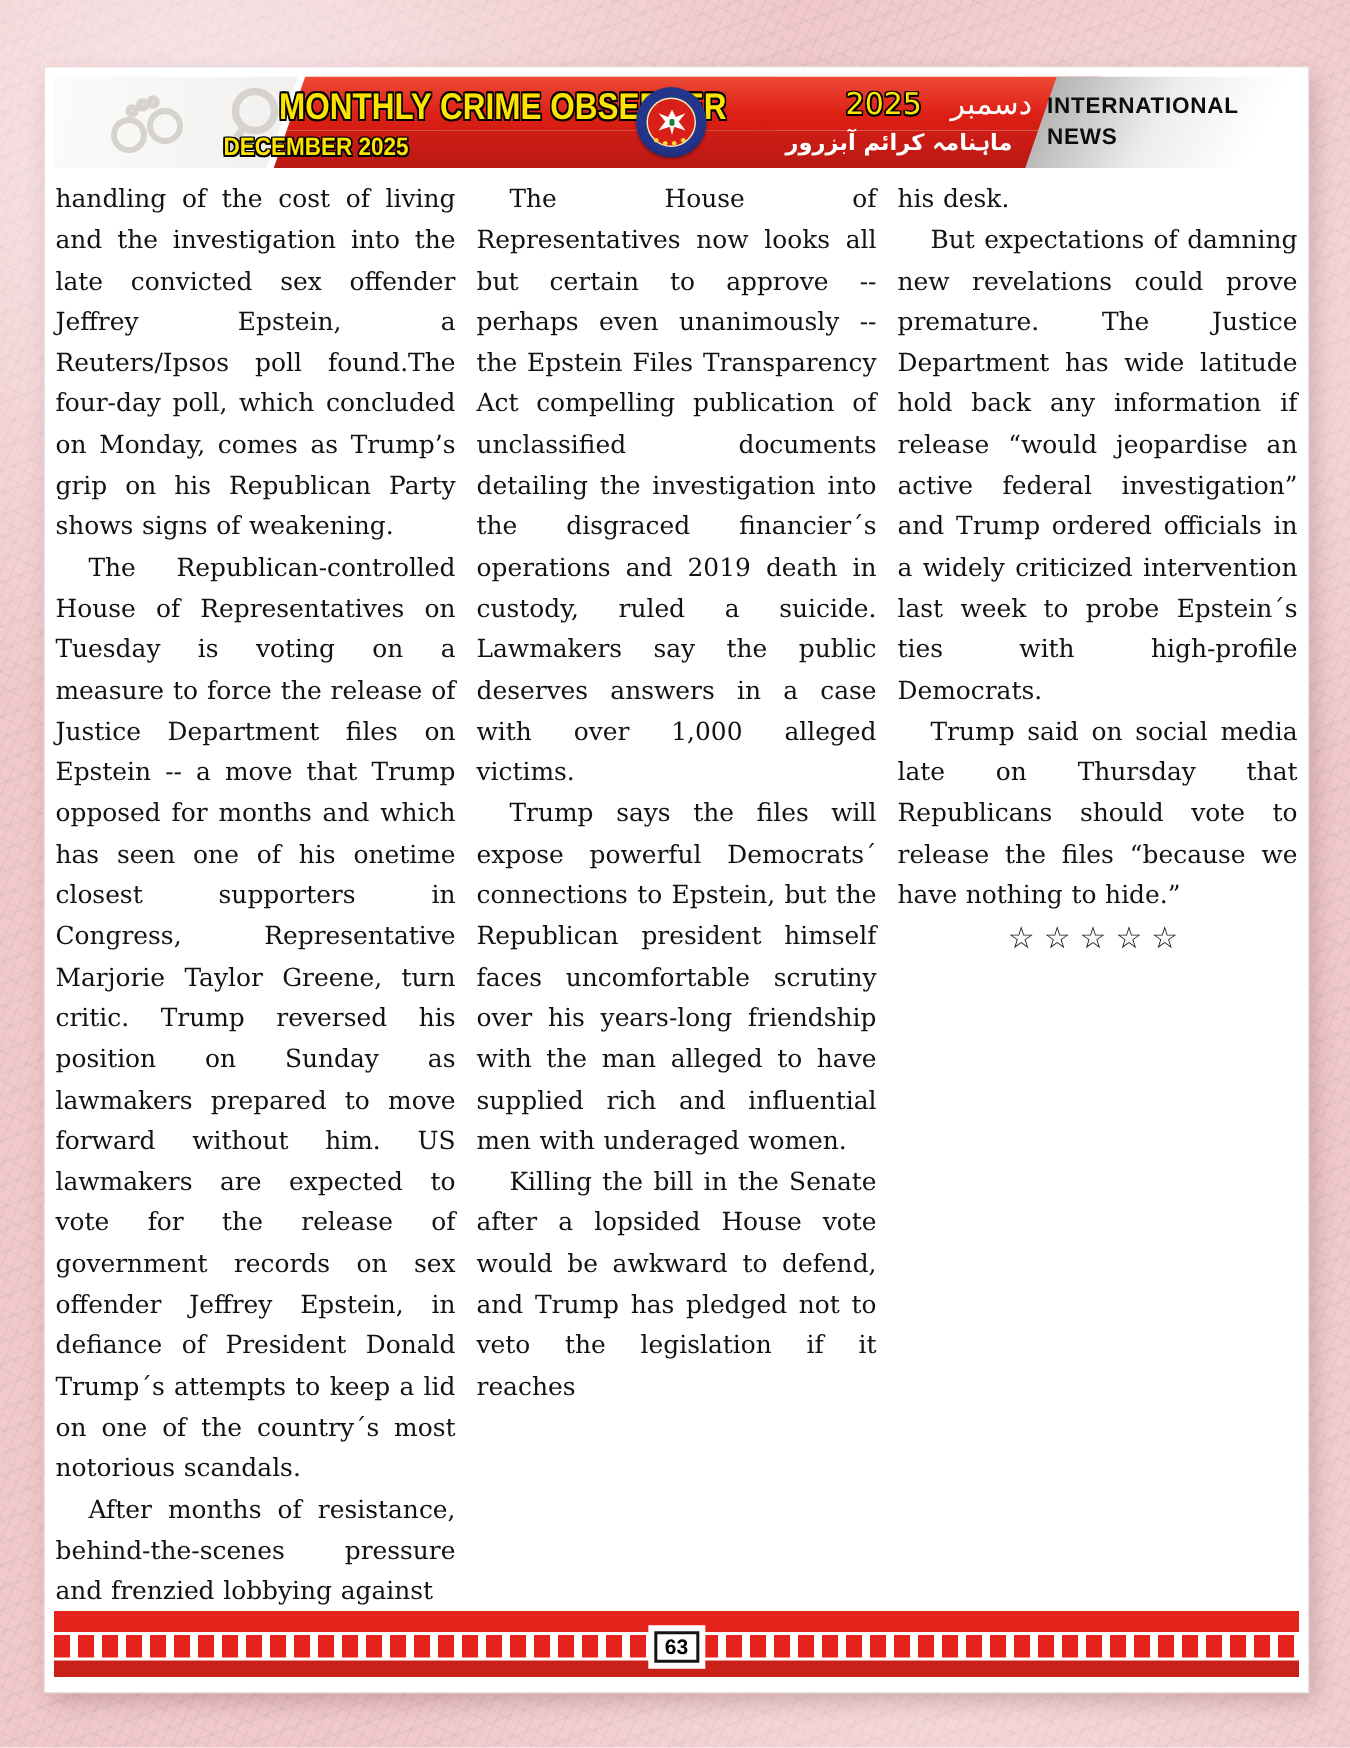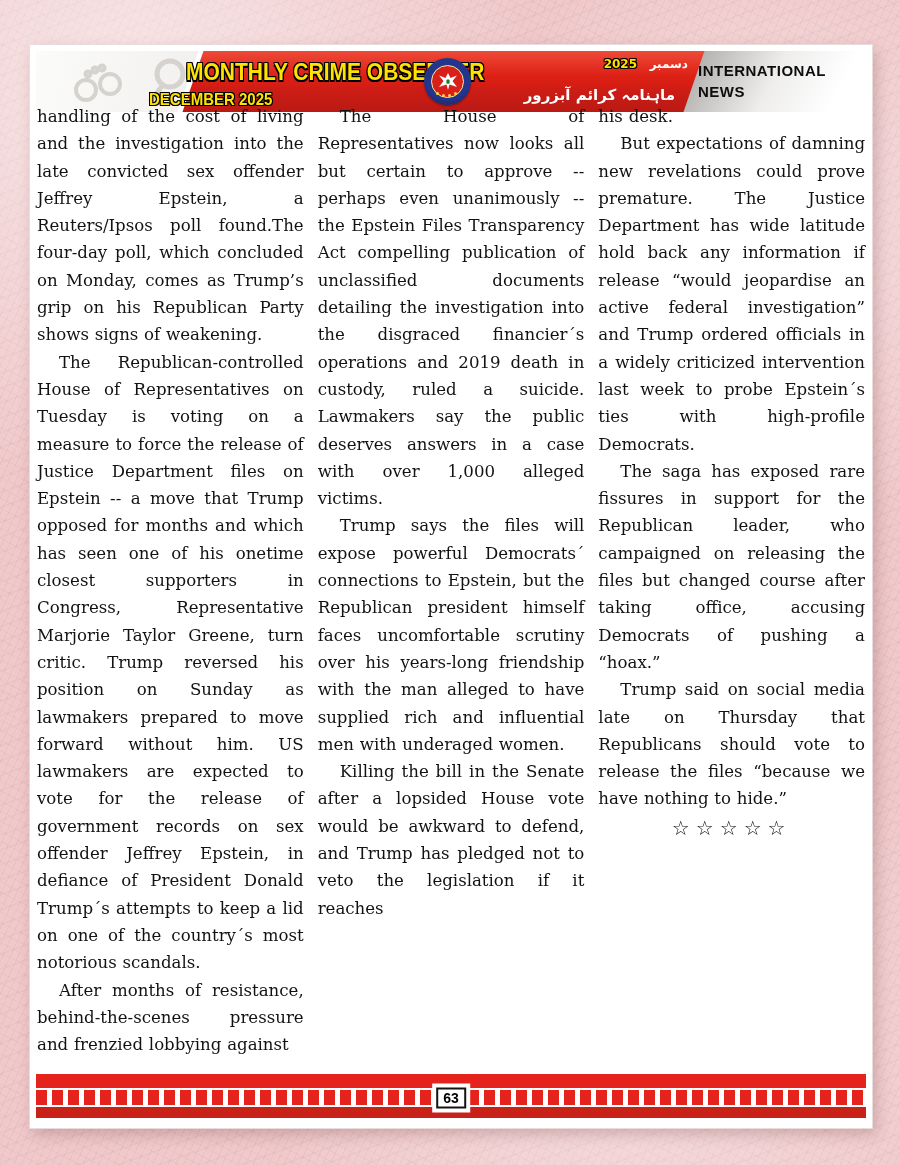--- a/index.html
+++ b/index.html
@@ -30,35 +30,35 @@
   .red-bottom{height:25px;background:linear-gradient(#cf1d16,#b91a13);}
   .banner-intl{position:absolute;right:-24px;top:0;width:196px;height:100%;
     transform:skewX(-19deg);background:linear-gradient(100deg,#b5b3b1 0%,#eeedec 40%,#ffffff 75%);}
   .outlined{color:#ffe300;
     text-shadow:1px 0 #000,-1px 0 #000,0 1px #000,0 -1px #000,1px 1px #000,-1px -1px #000,1px -1px #000,-1px 1px #000;}
   .m-title{position:absolute;left:150px;top:7px;font-weight:bold;font-size:21px;letter-spacing:0;
     transform:scaleY(1.18);transform-origin:top left;white-space:nowrap;}
   .m-issue{position:absolute;left:113px;top:38px;font-weight:bold;font-size:15px;
     transform:scaleY(1.12);transform-origin:top left;white-space:nowrap;}
   .urdu-date{position:absolute;right:178px;top:6px;direction:rtl;font-family:"DejaVu Sans",sans-serif;
-    font-weight:bold;font-size:12px;color:#ffffff;white-space:nowrap;}
+    font-weight:normal;font-size:20px;color:#ffffff;white-space:nowrap;}
   .urdu-year{color:#ffe300;}
   .urdu-title{position:absolute;right:191px;top:35px;direction:rtl;font-family:"DejaVu Sans",sans-serif;
     font-weight:bold;font-size:15px;color:#ffffff;white-space:nowrap;}
   .intl-text{position:absolute;right:6px;top:9px;width:162px;color:#0d0d0d;
     font-weight:bold;font-size:15px;line-height:21px;letter-spacing:.5px;z-index:4;}
   
   .logo{position:absolute;left:388px;top:7px;width:47px;height:47px;z-index:6;border-radius:50%;
     background:radial-gradient(circle at 50% 40%, #24368c 60%, #141f5e 100%);
     display:flex;align-items:center;justify-content:center;box-shadow:0 1px 2px rgba(0,0,0,.4);}
   .logo-inner{width:31px;height:31px;border-radius:50%;background:#d81f18;border:1px solid #f3e9b0;
     display:flex;align-items:center;justify-content:center;position:relative;}
   .logo-dot{position:absolute;width:3px;height:3px;border-radius:50%;background:#ffd83a;}
   
-  .content{position:absolute;left:7px;top:58px;width:828px;bottom:58px;display:flex;gap:14px;}
+  .content{position:absolute;left:7px;top:74px;width:828px;bottom:58px;display:flex;gap:14px;justify-content:flex-end;}
   .col{flex:1;min-width:0;}
   .col p{margin:0;text-align:justify;font-family:"DejaVu Serif", serif;
     font-size:16.6px;line-height:27.3px;color:#121212;word-spacing:.5px;}
   .col p.ind{text-indent:22px;}
   .stars{text-align:center !important;font-family:"DejaVu Sans",sans-serif !important;
     font-size:20px !important;letter-spacing:6px;color:#222;margin-top:2px !important;text-indent:0 !important;}
   
   .footer{position:absolute;left:6px;right:6px;bottom:10px;}
   .bar-top{height:14px;background:#e6221c;margin-bottom:2px;}
   .sq-row{height:15px;position:relative;margin-bottom:2px;
@@ -135,21 +135,20 @@
       <p class="ind">After months of resistance, behind-the-scenes pressure and frenzied lobbying against</p>
     </div>
     <div class="col">
       <p class="ind">The House of Representatives now looks all but certain to approve -- perhaps even unanimously -- the Epstein Files Transparency Act compelling publication of unclassified documents detailing the investigation into the disgraced financier´s operations and 2019 death in custody, ruled a suicide. Lawmakers say the public deserves answers in a case with over 1,000 alleged victims.</p>
       <p class="ind">Trump says the files will expose powerful Democrats´ connections to Epstein, but the Republican president himself faces uncomfortable scrutiny over his years-long friendship with the man alleged to have supplied rich and influential men with underaged women.</p>
       <p class="ind">Killing the bill in the Senate after a lopsided House vote would be awkward to defend, and Trump has pledged not to veto the legislation if it reaches</p>
     </div>
     <div class="col">
       <p>his desk.</p>
       <p class="ind">But expectations of damning new revelations could prove premature. The Justice Department has wide latitude hold back any information if release “would jeopardise an active federal investigation” and Trump ordered officials in a widely criticized intervention last week to probe Epstein´s ties with high-profile Democrats.</p>
-      <p class="ind">The saga has exposed rare fissures in support for the Republican leader, who campaigned on releasing the files but changed course after taking office, accusing Democrats of pushing a “hoax.”</p>
       <p class="ind">Trump said on social media late on Thursday that Republicans should vote to release the files “because we have nothing to hide.”</p>
       <p class="stars">☆☆☆☆☆</p>
     </div>
   </div>
 
   <div class="footer">
     <div class="bar-top"></div>
     <div class="sq-row">
       <span class="page-num">63</span>
     </div>

